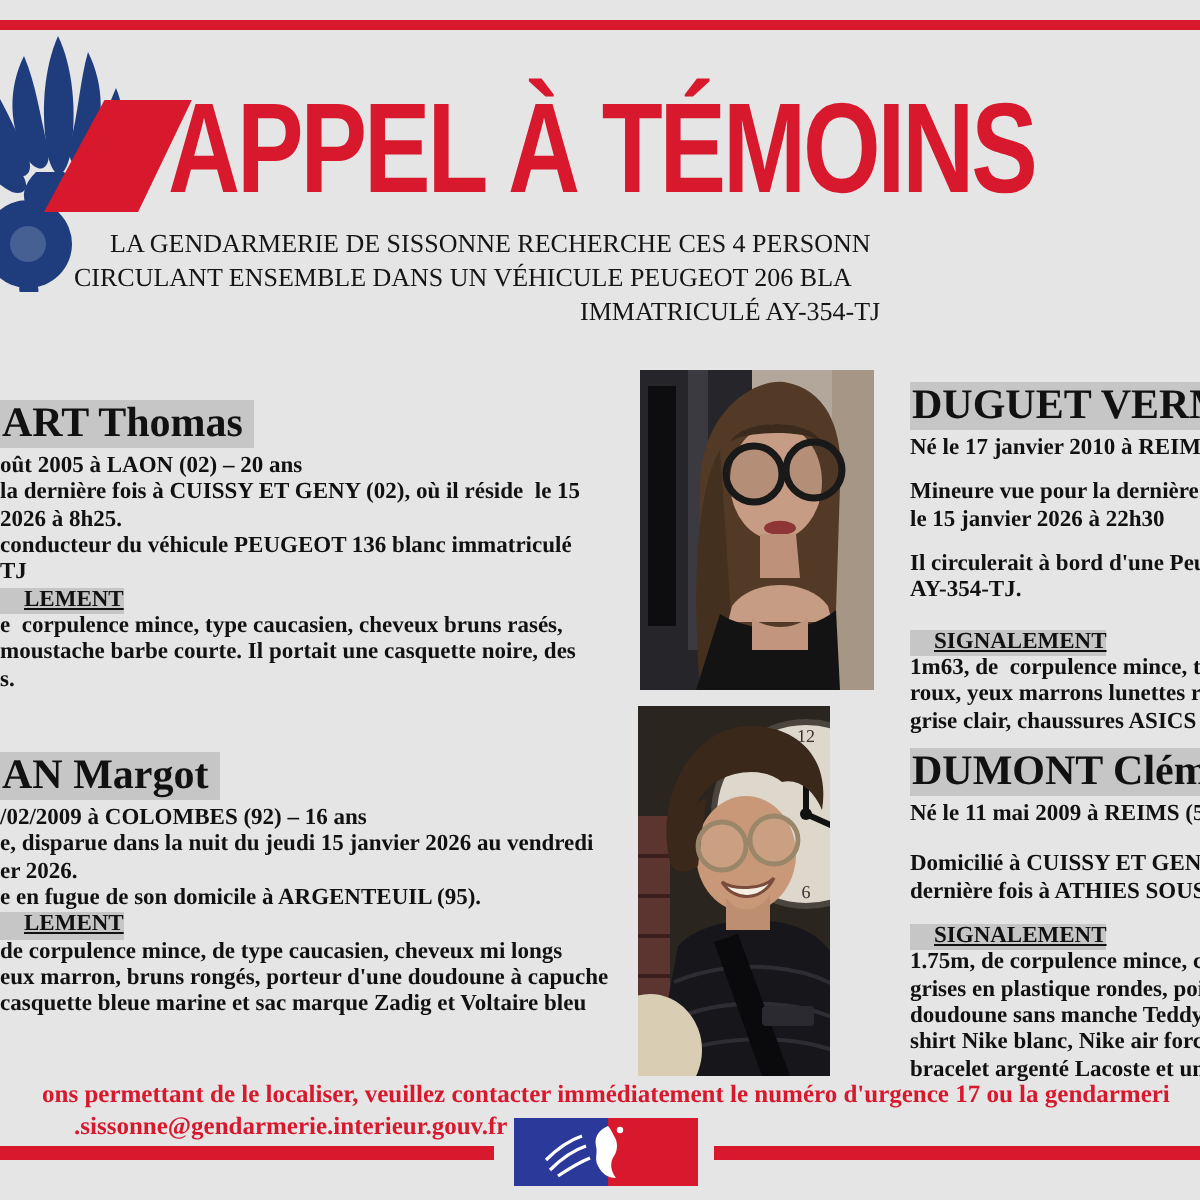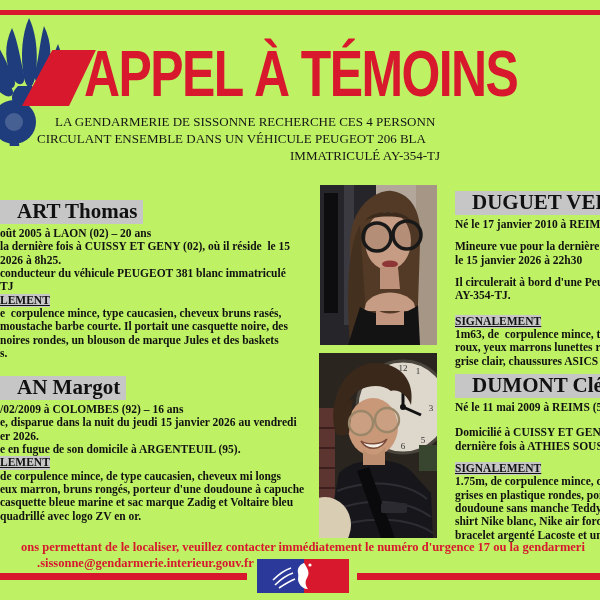--- a/index.html
+++ b/index.html
@@ -1,32 +1,32 @@
 <!DOCTYPE html>
 <html><head>
 <meta charset="utf-8">
 <style>
   html,body{margin:0;padding:0;background:#fff;}
-  .poster{position:relative;width:600px;height:600px;background:#bef264;overflow:hidden;
+  .poster{position:relative;width:600px;height:600px;background:#e5e5e5;overflow:hidden;
           font-family:"Liberation Serif",serif;}
   .abs{position:absolute;}
   
   .top-bar{left:0;top:10px;width:600px;height:5px;background:#d7182d;}
   .red-slab{left:22px;top:50px;width:84px;height:56px;background:#d7182d;
             clip-path:polygon(36% 0,88% 0,56% 100%,0 100%);}
   .title{left:84px;top:42px;color:#d7182d;font-family:"Liberation Sans",sans-serif;
          font-weight:bold;font-size:64px;line-height:1;letter-spacing:-2px;
          white-space:pre;transform:scaleX(.78);transform-origin:left top;}
   .sub{color:#151515;font-weight:normal;font-size:13px;line-height:17px;white-space:pre;}
   
   .section{position:absolute;}
   .pname{display:inline-block;background:#c6c6c6;color:#111;font-weight:bold;
-         font-size:21px;line-height:23px;padding:0 6px 1px 17px;white-space:pre;margin:0 0 3px 0;}
+         font-size:21px;line-height:23px;padding:0 6px 1px 1px;white-space:pre;margin:0 0 3px 0;}
   .line{color:#111;font-weight:bold;font-size:11.5px;line-height:13.35px;white-space:pre;}
-  .sig{display:inline-block;background:#c6c6c6;text-decoration:underline;}
+  .sig{display:inline-block;background:#c6c6c6;text-decoration:underline;padding-left:12px;}
   .gap-s{height:9px;}
   .gap-m{height:12px;}
   
   .photo{position:absolute;overflow:hidden;background:#888;}
   .photo svg{display:block;}
   
   .foot-line{color:#d7182d;font-weight:bold;font-size:12.5px;line-height:14.5px;white-space:pre;padding-left:21px;}
   .foot-bar{top:573px;height:7px;background:#d7182d;}
 </style>
 </head>
@@ -60,40 +60,38 @@
 
   <div class="abs sub" style="left:55px;top:113px;">LA GENDARMERIE DE SISSONNE RECHERCHE CES 4 PERSONN</div>
   <div class="abs sub" style="left:37px;top:130px;">CIRCULANT ENSEMBLE DANS UN VÉHICULE PEUGEOT 206 BLA</div>
   <div class="abs sub" style="left:290px;top:147px;">IMMATRICULÉ AY-354-TJ</div>
 
   <div class="section" style="left:0;top:200px;width:310px;">
     <div class="pname">ART Thomas</div>
     <div class="line">oût 2005 à LAON (02) – 20 ans</div>
     <div class="line">la dernière fois à CUISSY ET GENY (02), où il réside  le 15</div>
     <div class="line">2026 à 8h25.</div>
-    <div class="line">conducteur du véhicule PEUGEOT 381 blanc immatriculé</div>
+    <div class="line">conducteur du véhicule PEUGEOT 136 blanc immatriculé</div>
     <div class="line">TJ</div>
     <div class="line"><span class="sig">LEMENT</span></div>
     <div class="line">e  corpulence mince, type caucasien, cheveux bruns rasés,</div>
     <div class="line">moustache barbe courte. Il portait une casquette noire, des</div>
-    <div class="line">noires rondes, un blouson de marque Jules et des baskets</div>
     <div class="line">s.</div>
   </div>
 
   <div class="section" style="left:0;top:376px;width:310px;">
     <div class="pname">AN Margot</div>
     <div class="line">/02/2009 à COLOMBES (92) – 16 ans</div>
     <div class="line">e, disparue dans la nuit du jeudi 15 janvier 2026 au vendredi</div>
     <div class="line">er 2026.</div>
     <div class="line">e en fugue de son domicile à ARGENTEUIL (95).</div>
     <div class="line"><span class="sig">LEMENT</span></div>
     <div class="line">de corpulence mince, de type caucasien, cheveux mi longs</div>
     <div class="line">eux marron, bruns rongés, porteur d'une doudoune à capuche</div>
     <div class="line">casquette bleue marine et sac marque Zadig et Voltaire bleu</div>
-    <div class="line">quadrillé avec logo ZV en or.</div>
   </div>
 
   <div class="section" style="left:455px;top:191px;width:150px;">
     <div class="pname">DUGUET VERMA</div>
     <div class="line">Né le 17 janvier 2010 à REIMS</div>
     <div class="gap-s"></div>
     <div class="line">Mineure vue pour la dernière f</div>
     <div class="line">le 15 janvier 2026 à 22h30</div>
     <div class="gap-s"></div>
     <div class="line">Il circulerait à bord d'une Peu</div>
@@ -137,21 +135,21 @@
         <line x1="70" y1="50" x2="74" y2="49"></line>
       </g>
       <ellipse cx="70" cy="79" rx="8" ry="3.6" fill="#8e3636"></ellipse>
       <path d="M60 82 L60 104 L80 104 L78 82 Z" fill="#bd917a"></path>
       <path d="M46 118 C56 104 84 104 94 118 L96 126 L44 126 Z" fill="#c79c84"></path>
       <path d="M28 160 L40 122 C56 132 84 132 98 120 L100 160 Z" fill="#131313"></path>
       <path d="M56 124 C64 130 76 130 84 124 L84 140 L56 140 Z" fill="#c2967e"></path>
     </svg>
   </div>
 
-  <div class="photo" style="left:319px;top:353px;width:118px;height:185px;">
+  <div class="photo" style="left:319px;top:353px;width:96px;height:185px;">
     <svg width="118" height="185" viewBox="0 0 118 185">
       <rect width="118" height="185" fill="#2b2520"></rect>
       <g>
         <circle cx="84" cy="54" r="46" fill="#ddd7cc" stroke="#4a453d" stroke-width="3"></circle>
         <g fill="#333" font-family="Liberation Serif, serif" font-size="9" text-anchor="middle">
           <text x="84" y="18">12</text>
             <text x="112" y="58">3</text>
           <text x="84" y="96">6</text>
             <text x="58" y="58">9</text>
           <text x="70" y="21">11</text>

